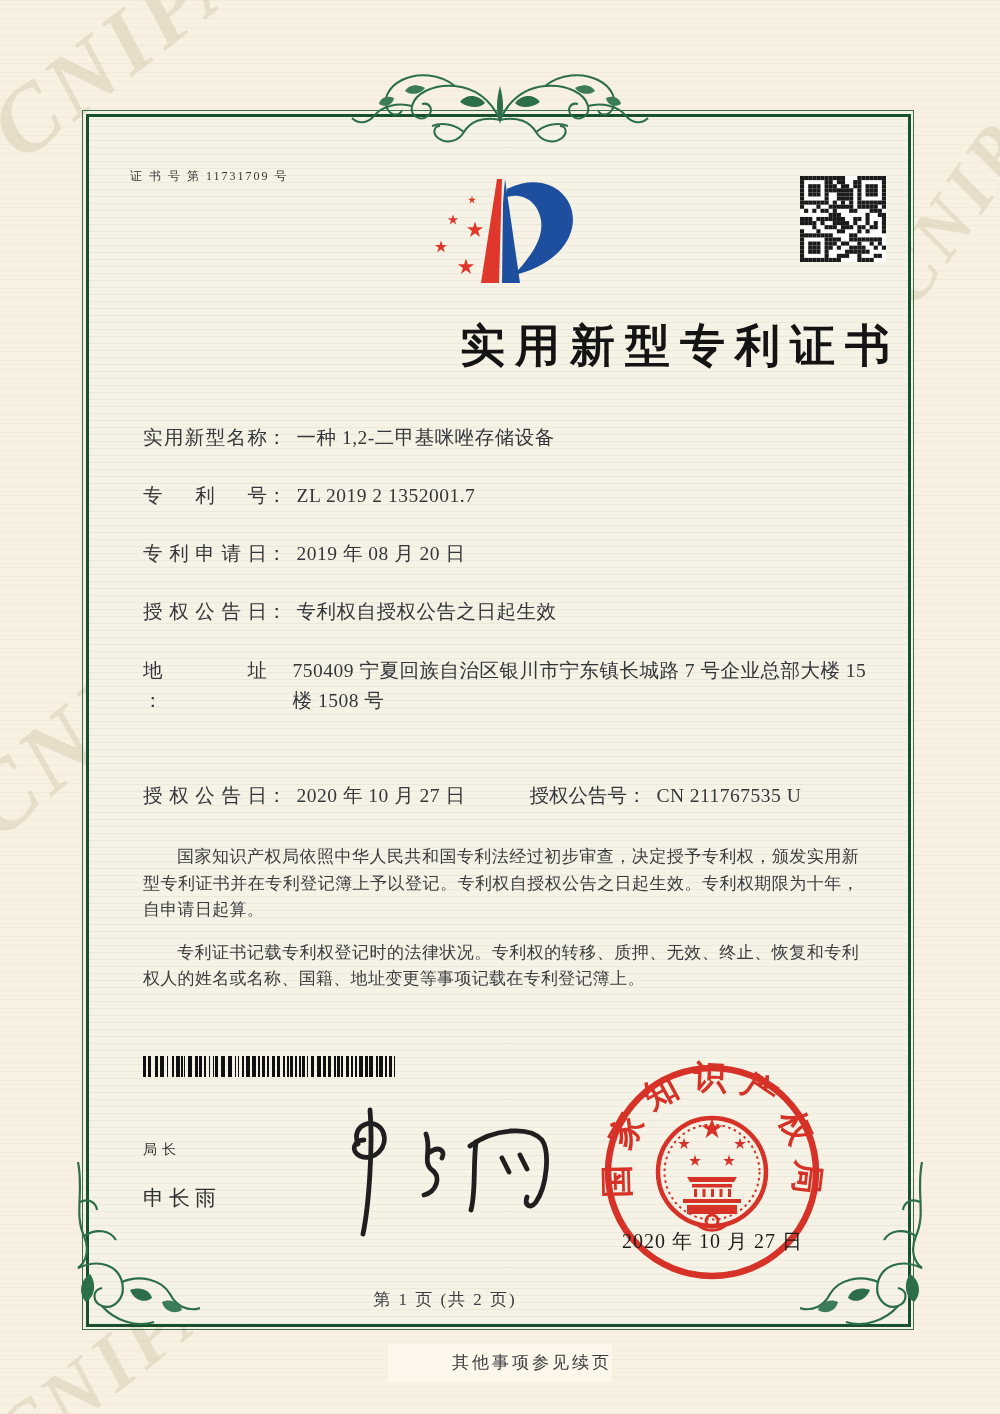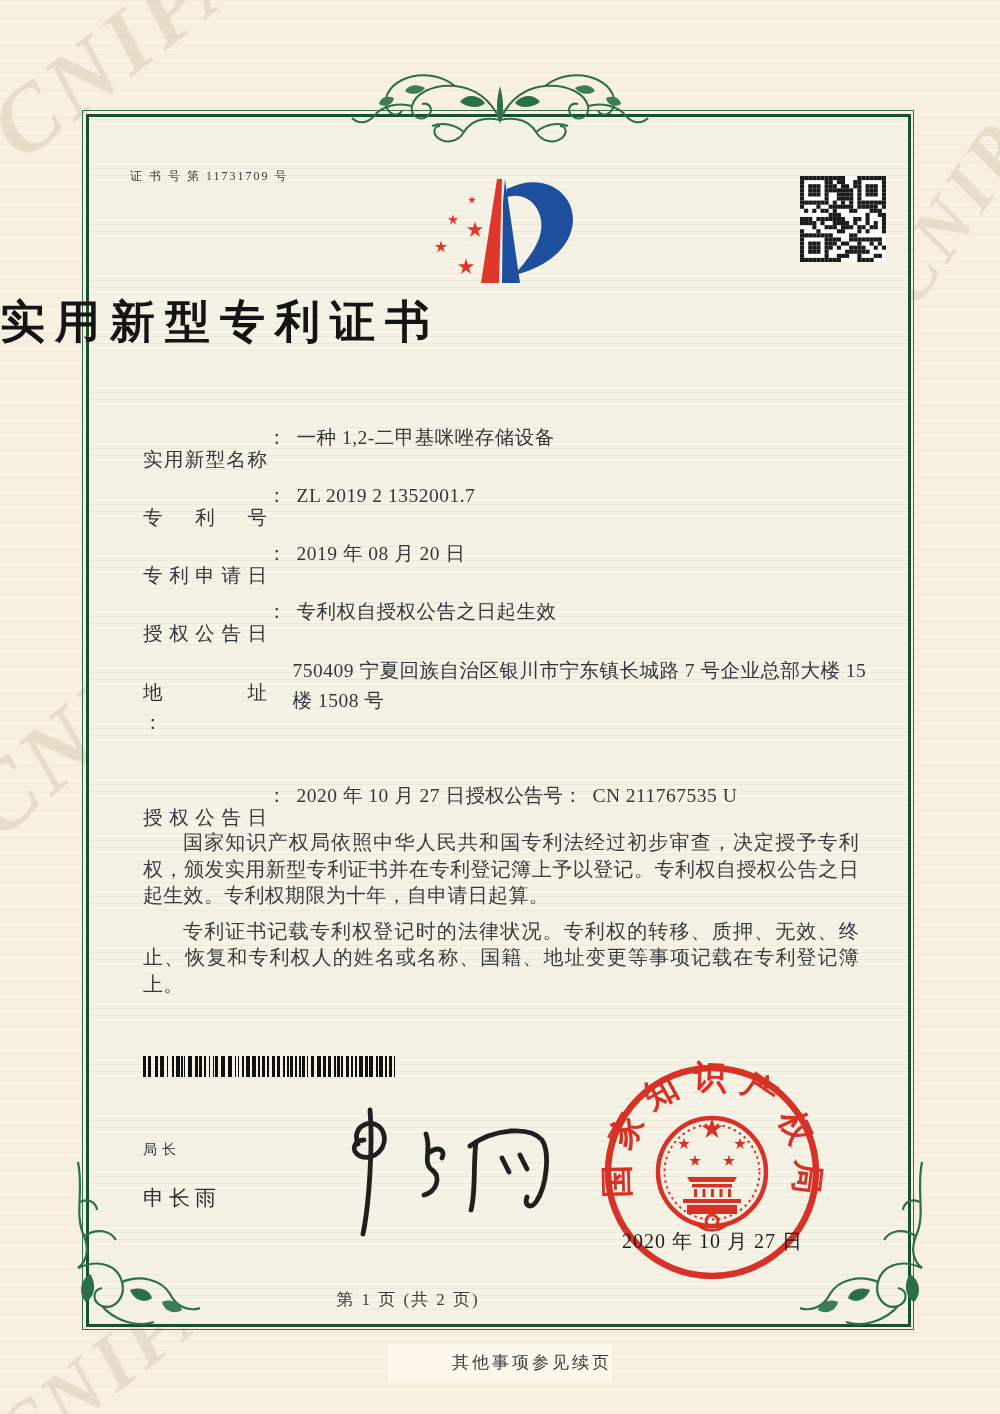--- a/index.html
+++ b/index.html
@@ -27,50 +27,50 @@
     border:3.5px solid #17512f;
     background:#f6f2e5;
     background-image:repeating-linear-gradient(0deg, rgba(125,155,130,.10) 0 1px, transparent 1px 7px);
   }
   .orn{z-index:3; pointer-events:none;}
   
   #cert-no{left:130px; top:168px; font-size:12px; letter-spacing:2px; color:#33383b; z-index:4;}
   #qr{left:800px; top:176px; width:86px; height:86px; z-index:4; background:#fdfdfb;}
   #logo{left:425px; top:163px; z-index:4;}
   #title{
-    left:0; top:292px; width:900px; text-align:left; z-index:4;
+    left:0; top:316px; width:900px; text-align:right; z-index:4;
     font-size:45px; font-weight:bold; letter-spacing:10px; color:#141414;
   }
   
   #fields{left:143px; top:424px; width:730px; z-index:4; color:#33363a; font-size:19.5px;}
   .row{height:58px; line-height:28px; white-space:nowrap;}
   .row.addr{height:auto; white-space:normal; line-height:30px; display:flex;}
-  .lbl{display:inline-block; width:124px; text-align:justify; text-align-last:justify; vertical-align:top;margin-top:22px;}
+  .lbl{display:inline-block; width:124px; text-align:justify; text-align-last:justify; vertical-align:top;}
   .colon{display:inline-block; margin-right:10px;}
   .val{letter-spacing:.5px;}
   .row.addr .val{width:596px; letter-spacing:.5px;}
   #grant-row{left:143px; top:782px; width:760px; z-index:4; color:#33363a; font-size:19.5px; white-space:nowrap;}
-  #grant-row .pair2{font-family:Liberation Serif, serif;}
+  #grant-row .pair2{margin-left:64px;font-family:Liberation Serif, serif;}
   
   #paragraphs{left:143px; top:828px; width:716px; z-index:4; color:#3a3d40;}
   #paragraphs p{
-    margin:1px 0 9px 0; font-size:20px; line-height:26.5px;
+    margin:16px 0 9px 0; font-size:17px; line-height:26.5px;
     text-align:justify; text-indent:2em; letter-spacing:.3px;
   }
   
   #barcode{left:143px; top:1056px; z-index:4;}
   #signer-title{left:143px; top:1141px; font-size:14px; letter-spacing:5px; color:#2e3134; z-index:4;}
   #signer-name{left:143px; top:1184px; font-size:21px; letter-spacing:5px; color:#2e3134; z-index:4;}
   #signature{left:280px; top:1100px; z-index:4;}
   #seal{left:595px; top:1053px; z-index:5; opacity:.95;}
   #seal-date{
     left:595px; top:1228px; width:235px; text-align:center; z-index:6;
     font-size:20px; color:#1c1c1c; letter-spacing:1px; white-space:nowrap;
   }
-  #page-info{left:0; top:1288px; width:816px; text-align:center; font-size:17px; letter-spacing:2px; color:#3a3d40; z-index:4;}
+  #page-info{left:0; top:1288px; width:816px; text-align:center; font-size:17px; letter-spacing:2px; color:#3a3d40; z-index:4;padding-left:37px;}
   #footer-note{
     left:388px; top:1344px; width:224px; height:38px; line-height:38px; text-align:right;
     background:#fcf7ea; font-size:17px; letter-spacing:3px; color:#3a3d40; z-index:4;
   }
 </style>
 </head>
 <body>
 
 <svg width="0" height="0" style="position:absolute">
   <defs>

